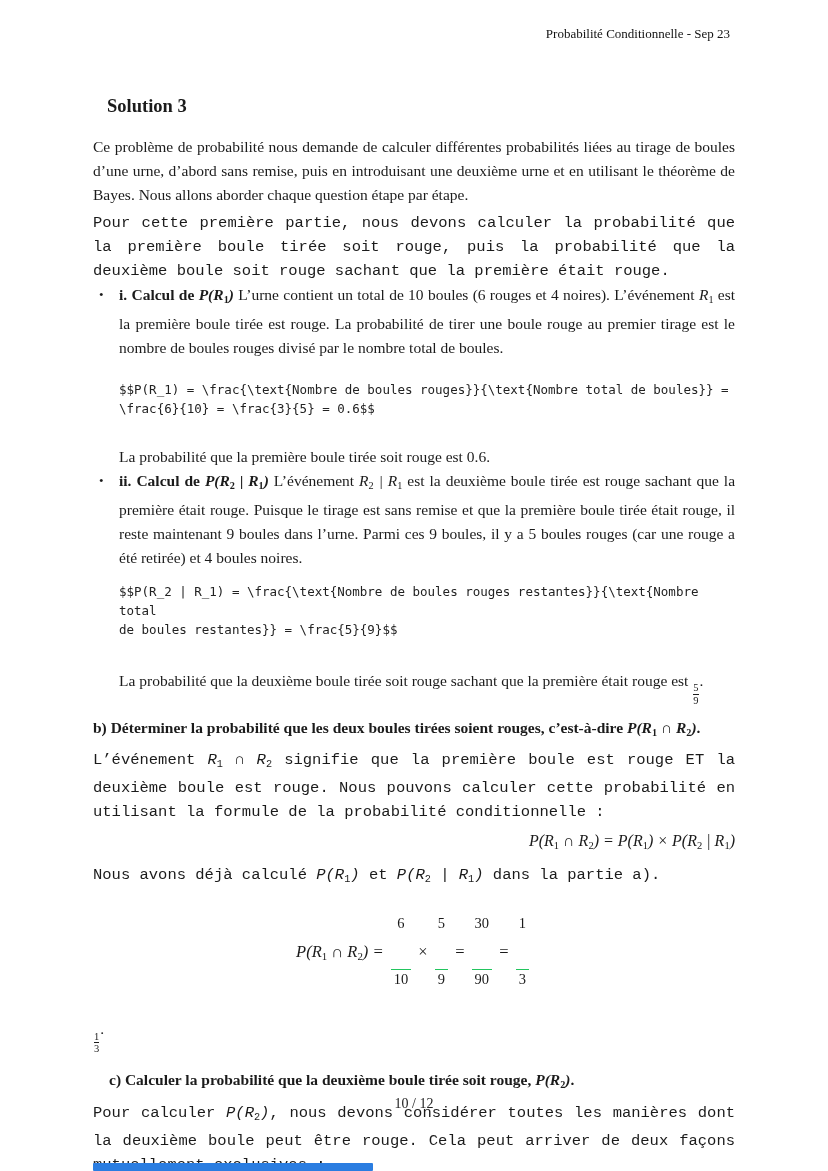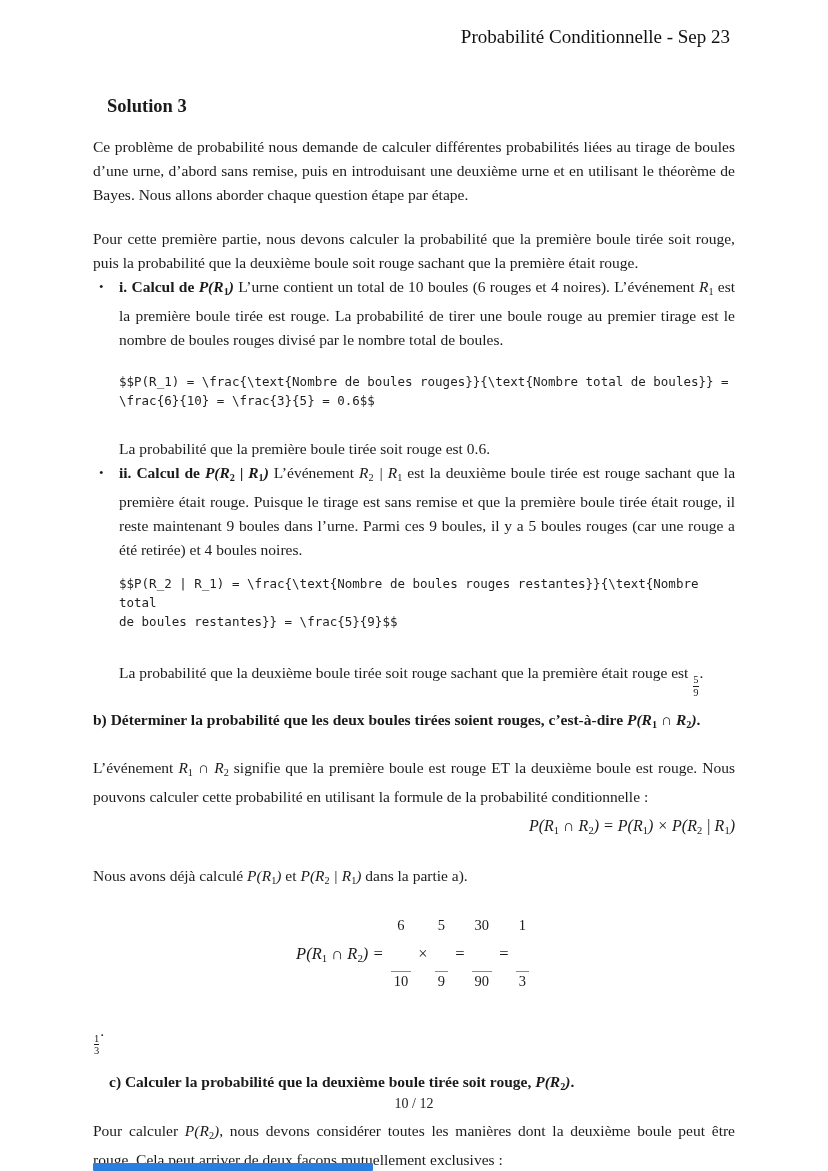--- a/index.html
+++ b/index.html
@@ -6,33 +6,33 @@
   .page{
     position:relative;
     width:828px;height:1171px;
     background:#ffffff;
     font-family:"Liberation Serif", serif;
     color:#1b1b1b;
     overflow:hidden;
   }
   .hdr{
     position:absolute;top:26px;right:98px;
-    font-size:19px;color:#111;
+    font-size:13px;color:#111;
   }
   .content{padding:0 93px;}
   .doc-title{
     margin:95px 0 0 14px;
     font-size:18.5px;font-weight:700;line-height:22px;
   }
   .para{
     margin:18px 0 0 0;
     font-size:15.5px;line-height:24px;
     text-align:justify;
   }
-  .tight{margin-top:20px;}
+  .tight{margin-top:4px;font-family:Liberation Mono, monospace;}
   .sec-head{
     margin:10px 0 0 0;
     font-size:15.5px;line-height:24px;font-weight:700;
     text-align:justify;
   }
   .bullets{margin:0;}
   .bullet{display:flex;align-items:flex-start;}
   .b-dot{flex:none;width:20px;padding-left:6px;font-size:13px;line-height:24px;}
   .b-body{flex:1;min-width:0;}
   .b-text{font-size:15.5px;line-height:24px;text-align:justify;margin:0;}

